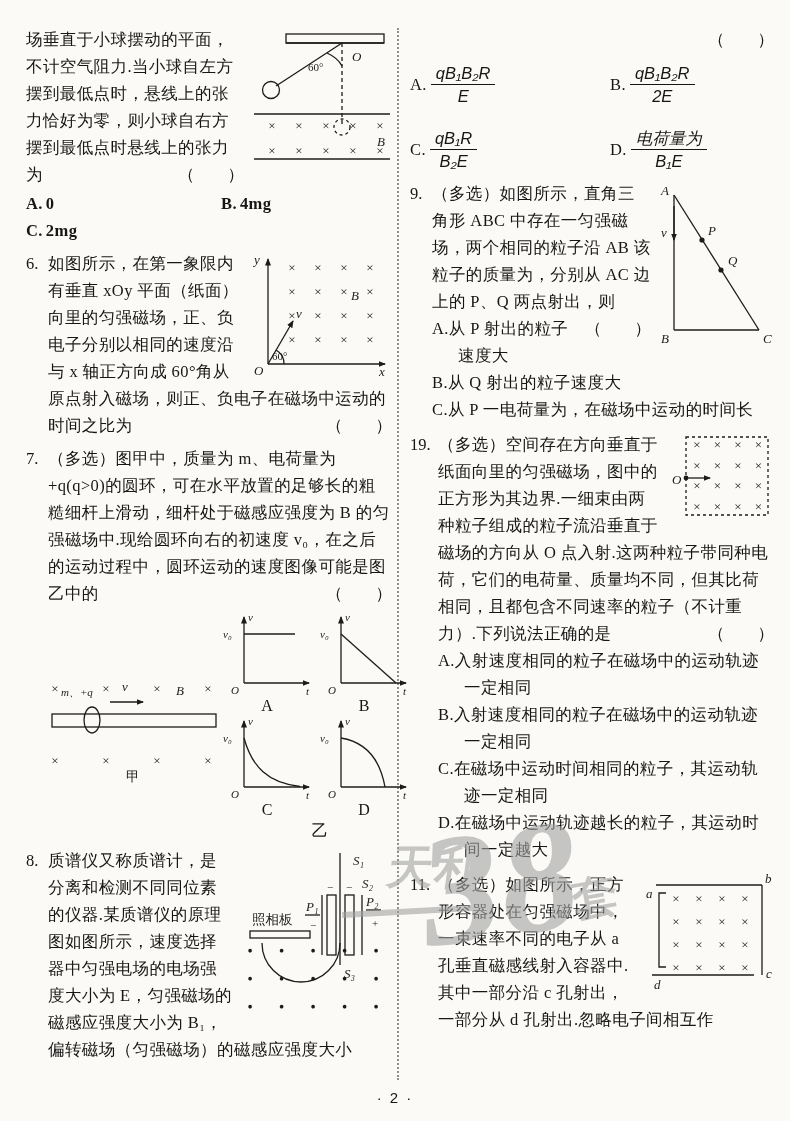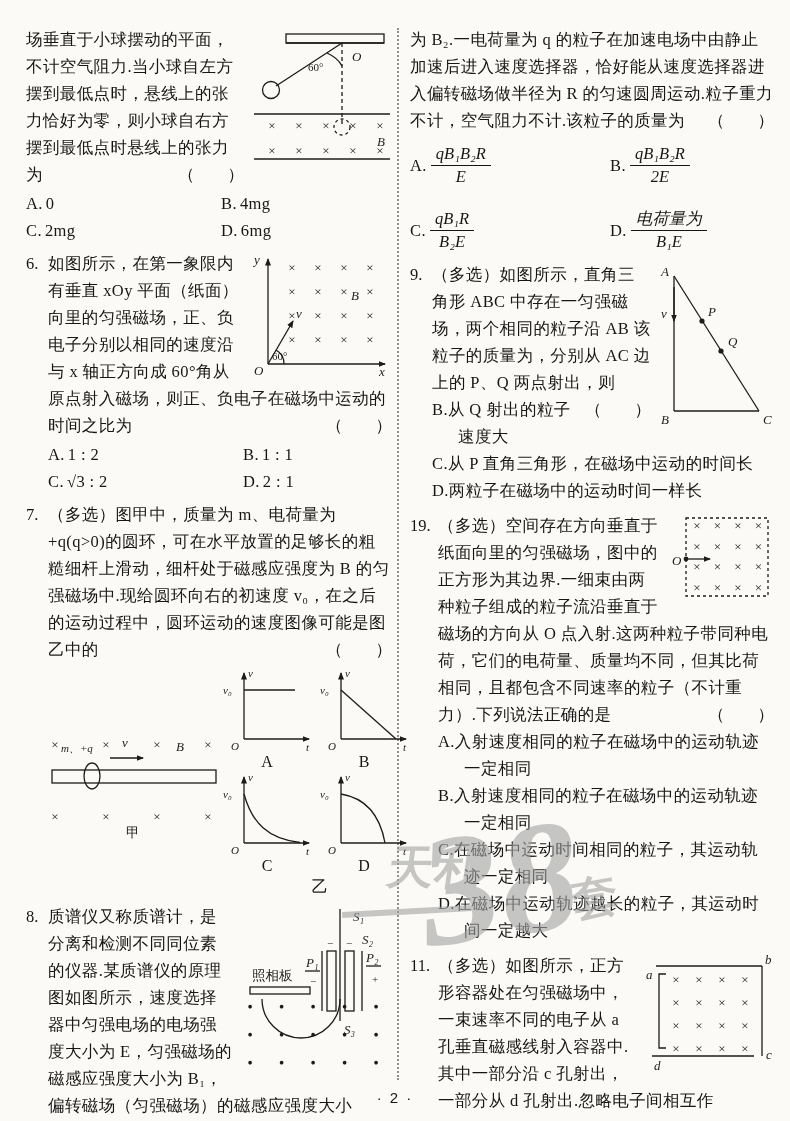--- a/index.html
+++ b/index.html
@@ -10,28 +10,28 @@
   .col-left{left:26px;width:366px;}
   .col-right{left:410px;width:364px;}
   .divider{position:absolute;left:397px;top:28px;height:1052px;width:0;border-left:2px dotted #8f8f8f;}
   .prob{margin:0;}
   .mt6{margin-top:6px;} .mt8{margin-top:8px;}
   .hang{padding-left:22px;} .hang>.pnum{display:inline-block;width:22px;margin-left:-22px;letter-spacing:0;}
   .hang28{padding-left:28px;} .hang28>.pnum{display:inline-block;width:28px;margin-left:-28px;letter-spacing:0;}
   .bracket{float:right;letter-spacing:0;}
   .figR{float:right;margin:2px 0 4px 8px;}
   .clear{clear:both;}
-  .opts2{display:grid;grid-template-columns:195px 1fr;margin-top:2px;}
+  .opts2{display:grid;grid-template-columns:195px 1fr;margin-top:2px;font-weight:bold;}
   .opt .k{margin-right:3px;}
   .optline{padding-left:26px;text-indent:-26px;}
   .fopts{display:grid;grid-template-columns:200px 1fr;row-gap:22px;margin-top:10px;}
   .fopt{display:flex;align-items:center;}
   .fopt .k{margin-right:4px;}
   .frac{display:inline-block;text-align:center;line-height:1.22;letter-spacing:0;
-        font-style:italic;font-family:Liberation Serif, serif;}
+        font-style:italic;font-family:Liberation Sans, sans-serif;}
   .frac .fn{display:block;border-bottom:1.4px solid #161616;padding:0 5px 1px 5px;}
   .frac .fd{display:block;padding-top:1px;}
   svg{overflow:visible;display:block;}
   .fig line,.fig path,.fig rect,.fig circle,.fig ellipse{stroke:#1c1c1c;fill:none;stroke-width:1.3;}
   .fig text{stroke:none;fill:#1c1c1c;font-size:13px;letter-spacing:0;line-height:1;}
   .fig .it{font-style:italic;}
   .fig .sm{font-size:11px;}
   .fig .cjk{font-size:13.5px;}
   .fig .fill{fill:#1c1c1c !important;stroke:none;}
   .fsym{font-size:13px;text-anchor:middle;fill:#1c1c1c;stroke:none;}
@@ -98,21 +98,20 @@
             <text x="128" y="127" class="fsym">×</text>
           </g>
       </svg>
       <span>场垂直于小球摆动的平面，不计空气阻力.当小球自左方摆到最低点时，悬线上的张力恰好为零，则小球自右方摆到最低点时悬线上的张</span><span>力为</span>
       <span class="bracket">（　　）</span>
       <div class="clear"></div>
       <div class="opts2">
         <div class="opt"><span class="k">A.</span><span class="it">0</span></div>
         <div class="opt"><span class="k">B.</span><span class="it">4mg</span></div>
         <div class="opt"><span class="k">C.</span><span class="it">2mg</span></div>
-        <div class="opt"><span class="k">D.</span><span class="it">6mg</span></div>
       </div>
     </div>
 
     <div class="prob hang mt6">
       <svg class="fig figR" width="140" height="118" viewBox="0 0 140 118">
         <line x1="16" y1="112" x2="16" y2="7" marker-end="url(#arr)"></line>
         <line x1="16" y1="112" x2="133" y2="112" marker-end="url(#arr)"></line>
         <text class="it" x="2" y="12">y</text>
         <text class="it" x="127" y="124">x</text>
         <text class="it" x="2" y="123">O</text>
@@ -136,26 +135,20 @@
           </g>
         <text class="it" x="99" y="48">B</text>
         <line x1="16" y1="112" x2="41" y2="69" marker-end="url(#arr)"></line>
         <text class="it" x="44" y="66">v</text>
         <path d="M 32 112 A 16 16 0 0 0 24 98"></path>
         <text class="sm" x="20" y="108">60°</text>
       </svg>
       <span class="pnum">6.</span><span>如图所示，在第一象限内有垂直 xOy 平面（纸面）向里的匀强磁场，正、负电子分别以相同的速度沿与 x 轴正方向成 60°角从原点射入磁场，则正、负电子在磁场</span><span>中运动的时间之比为</span>
       <span class="bracket">（　　）</span>
       <div class="clear"></div>
-      <div class="opts2">
-        <div class="opt"><span class="k">A.</span><span>1 : 2</span></div>
-        <div class="opt"><span class="k">B.</span><span>1 : 1</span></div>
-        <div class="opt"><span class="k">C.</span><span>√3 : 2</span></div>
-        <div class="opt"><span class="k">D.</span><span>2 : 1</span></div>
-      </div>
     </div>
 
     <div class="prob hang mt6">
       <span class="pnum">7.</span><span>（多选）图甲中，质量为 m、电荷量为 +q(q&gt;0)的圆环，可在水平放置的足够长的粗糙细杆上滑动，细杆处于磁感应强度为 B 的匀强磁场中.现给圆环向右的初速度 v₀，在之后的运动过程中，圆环运动的速度图像可能是图乙中的</span>
       <span class="bracket">（　　）</span>
       <div class="clear"></div>
       <div class="figrow">
         <div class="jia-wrap">
           <svg class="fig" width="172" height="106" viewBox="0 0 172 106">
             <g>
@@ -273,21 +266,20 @@
           </g>
       </svg>
       <span class="pnum">8.</span><span>质谱仪又称质谱计，是分离和检测不同同位素的仪器.某质谱仪的原理图如图所示，速度选择器中匀强电场的电场强度大小为 E，匀强磁场的磁感应强度大小为 B₁，偏转磁场（匀强磁场）的磁感应强度大小</span>
       <div class="clear"></div>
     </div>
   </div>
 
   <div class="col col-right">
 
     <div class="prob">
-      <span>为 B₂.一电荷量为 q 的粒子在加速电场中由静止加速后进入速度选择器，恰好能从速度选择器进入偏转磁场做半径为 R 的匀速圆周运动.粒子重力不计，空气阻力不计.该粒子的质量为</span>
       <span class="bracket">（　　）</span>
       <div class="clear"></div>
       <div class="fopts">
         <div class="fopt">
             <span class="k">A.</span>
           <span class="frac">
               <span class="fn">qB₁B₂R</span>
               <span class="fd">E</span>
             </span>
           </div>
@@ -325,23 +317,23 @@
         <line x1="15" y1="13" x2="100" y2="148"></line>
         <line x1="15" y1="24" x2="15" y2="58" marker-end="url(#arr)"></line>
         <text class="it" x="2" y="55">v</text>
         <circle class="fill" cx="43" cy="58" r="2.6"></circle>
         <text class="it" x="49" y="53">P</text>
         <circle class="fill" cx="62" cy="88" r="2.6"></circle>
         <text class="it" x="69" y="83">Q</text>
       </svg>
       <span class="pnum">9.</span><span>（多选）如图所示，直角三角形 ABC 中存在一匀强磁场，两个相同的粒子沿 AB 该粒子的质量为，分别从 AC 边上的 P、Q 两点射出，</span><span>则</span>
       <span class="bracket">（　　）</span>
+      <div class="optline"><span class="k">A.</span><span>从 P 射出的粒子速度大</span></div>
       <div class="optline"><span class="k">B.</span><span>从 Q 射出的粒子速度大</span></div>
-      <div class="optline"><span class="k">C.</span><span>从 P 直角三角形，在磁场中运动的时间长</span></div>
-      <div class="optline"><span class="k">D.</span><span>两粒子在磁场中的运动时间一样长</span></div>
+      <div class="optline"><span class="k">C.</span><span>从 P 一电荷量为，在磁场中运动的时间长</span></div>
       <div class="clear"></div>
     </div>
 
     <div class="prob hang28 mt8">
       <svg class="fig figR" width="104" height="88" viewBox="0 0 104 88">
         <rect x="16" y="4" width="82" height="78" stroke-dasharray="3 3"></rect>
         <g>
             <text x="27" y="16" class="fsym">×</text>
             <text x="47.5" y="16" class="fsym">×</text>
             <text x="68" y="16" class="fsym">×</text>

